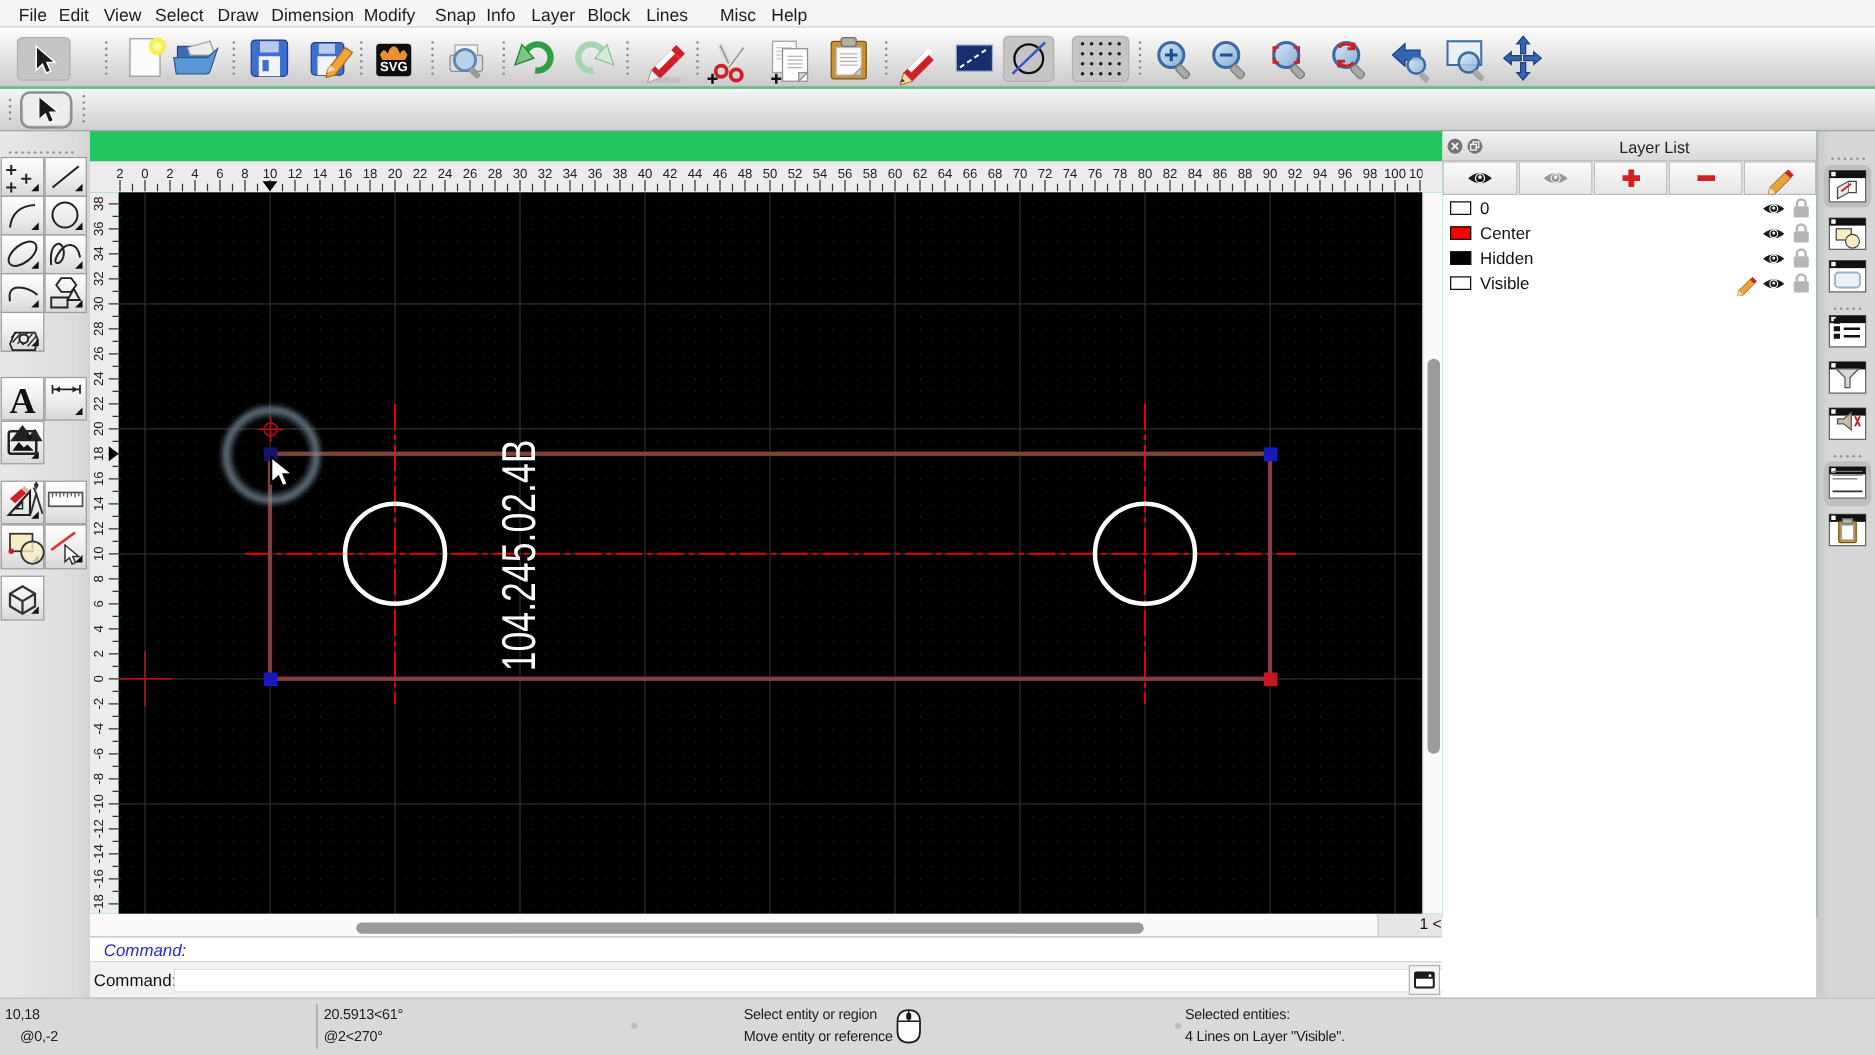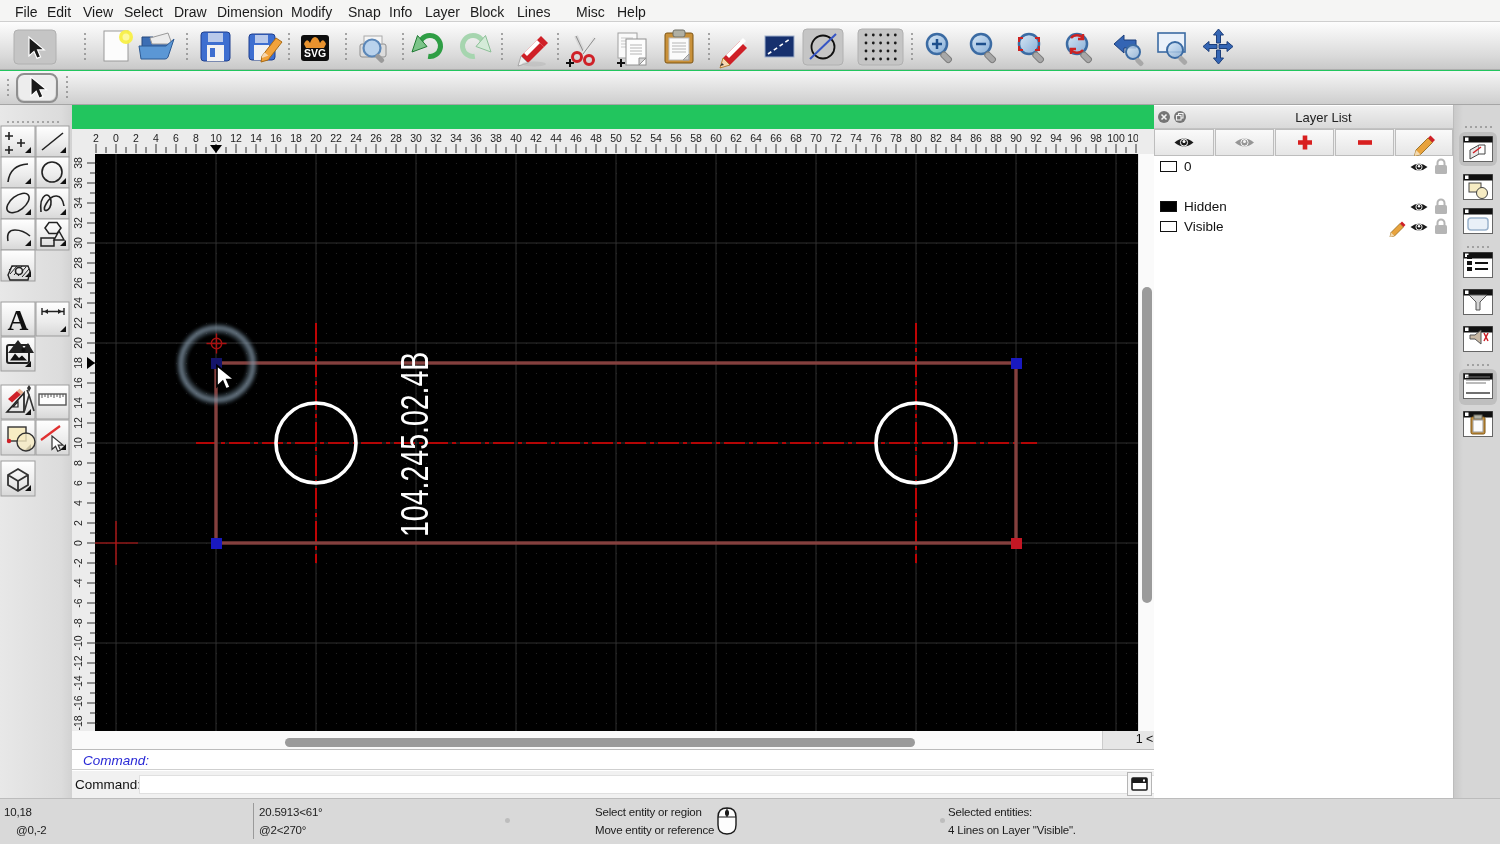--- a/index.html
+++ b/index.html
@@ -555,20 +555,24 @@
             <path d="M262,21 l12,-12 4.5,4.5 -12,12 -6,1.5 z" fill="#e8a33d" stroke="#8a6010" stroke-width="0.8"></path>
             <path d="M274,9 l2.5,-2.5 4.5,4.5 -2.5,2.5 z" fill="#cf2027"></path>
             <path d="M262,21 l4.5,4.5 -6,1.5 z" fill="#f3d9ae"></path>
           </g>
       </svg>
     </div>
     <div class="lrow" style="top:52px"><span class="sw" style="background:#fff"></span><span class="nm">0</span><svg class="icn" width="299" height="20">
           <use href="#eyerow" x="0"></use>
           <use href="#lockrow" x="0"></use>
         </svg></div>
+    <div class="lrow" style="top:72px"><span class="sw" style="background:#f00"></span><span class="nm">Center</span><svg class="icn" width="299" height="20">
+          <use href="#eyerow" x="0"></use>
+          <use href="#lockrow" x="0"></use>
+        </svg></div>
     <div class="lrow" style="top:92px"><span class="sw" style="background:#000"></span><span class="nm">Hidden</span><svg class="icn" width="299" height="20">
           <use href="#eyerow" x="0"></use>
           <use href="#lockrow" x="0"></use>
         </svg></div>
     <div class="lrow" style="top:112px"><span class="sw" style="background:#fff"></span><span class="nm">Visible</span><svg class="icn" width="299" height="20">
           <use href="#eyerow" x="0"></use>
           <use href="#lockrow" x="0"></use>
           <use href="#pencilrow" x="0"></use>
         </svg></div>
     <svg width="0" height="0" style="position:absolute">

